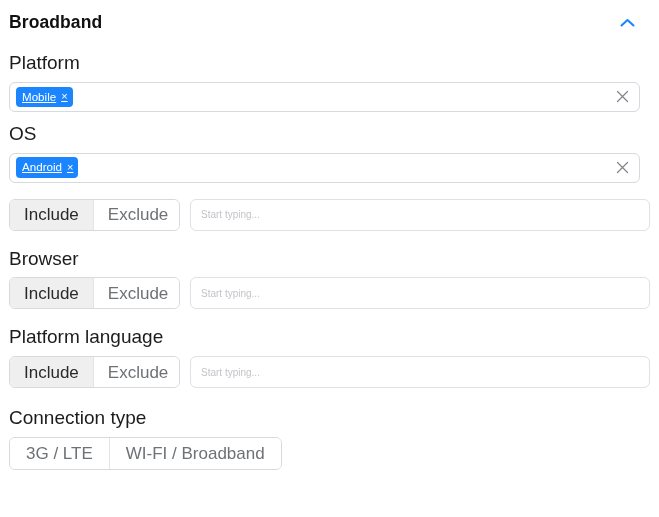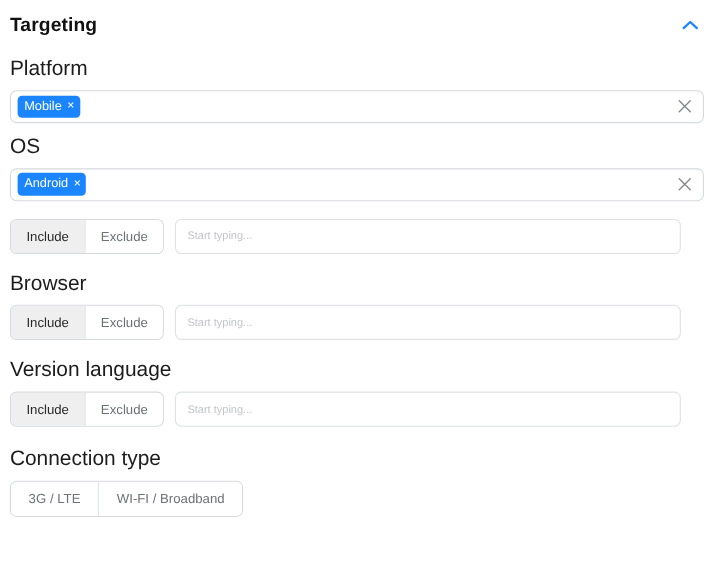--- a/index.html
+++ b/index.html
@@ -81,20 +81,21 @@
   .chip {
     display: inline-flex;
     align-items: center;
     background: #1a85ff;
     color: #ffffff;
     border-radius: 4px;
     font-size: 11.6px;
     line-height: 1;
     padding: 4px 5px 5px 6px;
     white-space: nowrap;
+    text-decoration: underline;
   }
   .chip-label { margin-right: 5px; }
   .chip-remove {
     font-size: 11px;
     color: #ffffff;
     cursor: pointer;
     line-height: 1;
     font-weight: 400;
   }
   .clear-btn {
@@ -126,21 +127,21 @@
     overflow: hidden;
     height: 32px;
     background: #ffffff;
     box-sizing: border-box;
   }
   .seg-btn {
     appearance: none;
     border: none;
     background: #ffffff;
     font-family: "Liberation Sans", sans-serif;
-    font-size: 12px;
+    font-size: 17px;
     color: #6e7276;
     padding: 0 14px;
     height: 100%;
     cursor: pointer;
     white-space: nowrap;
     border-right: 1px solid #e2e4e8;
     line-height: 1;
   }
   .seg-btn:last-child { border-right: none; }
   .seg-btn.selected {
@@ -175,21 +176,21 @@
 
   .connection .segmented { height: 33px; }
   .connection .seg-btn { padding: 0 16px; }
 </style>
 </head>
 <body>
 
 <div class="panel">
 
   <div class="panel-header">
-    <div class="panel-title">Targeting</div>
+    <div class="panel-title">Broadband</div>
     <button class="collapse-btn">
       <span>
         <svg width="15" height="10" viewBox="0 0 15 10" fill="none" xmlns="http://www.w3.org/2000/svg">
           <path d="M1.5 7.5L7.5 2L13.5 7.5" stroke="#1a85ff" stroke-width="2.1" stroke-linecap="round" stroke-linejoin="round"></path>
         </svg>
       </span>
     </button>
   </div>
 
   <div class="field platform">
@@ -241,21 +242,21 @@
     <div class="row">
       <div class="segmented">
         <button class="seg-btn selected">Include</button>
         <button class="seg-btn">Exclude</button>
       </div>
       <input class="type-input" type="text" placeholder="Start typing..." style="">
     </div>
   </div>
 
   <div class="field browserlang">
-    <span class="field-label">Version language</span>
+    <span class="field-label">Platform language</span>
     <div class="row">
       <div class="segmented">
         <button class="seg-btn selected">Include</button>
         <button class="seg-btn">Exclude</button>
       </div>
       <input class="type-input" type="text" placeholder="Start typing..." style="">
     </div>
   </div>
 
   <div class="field connection">

